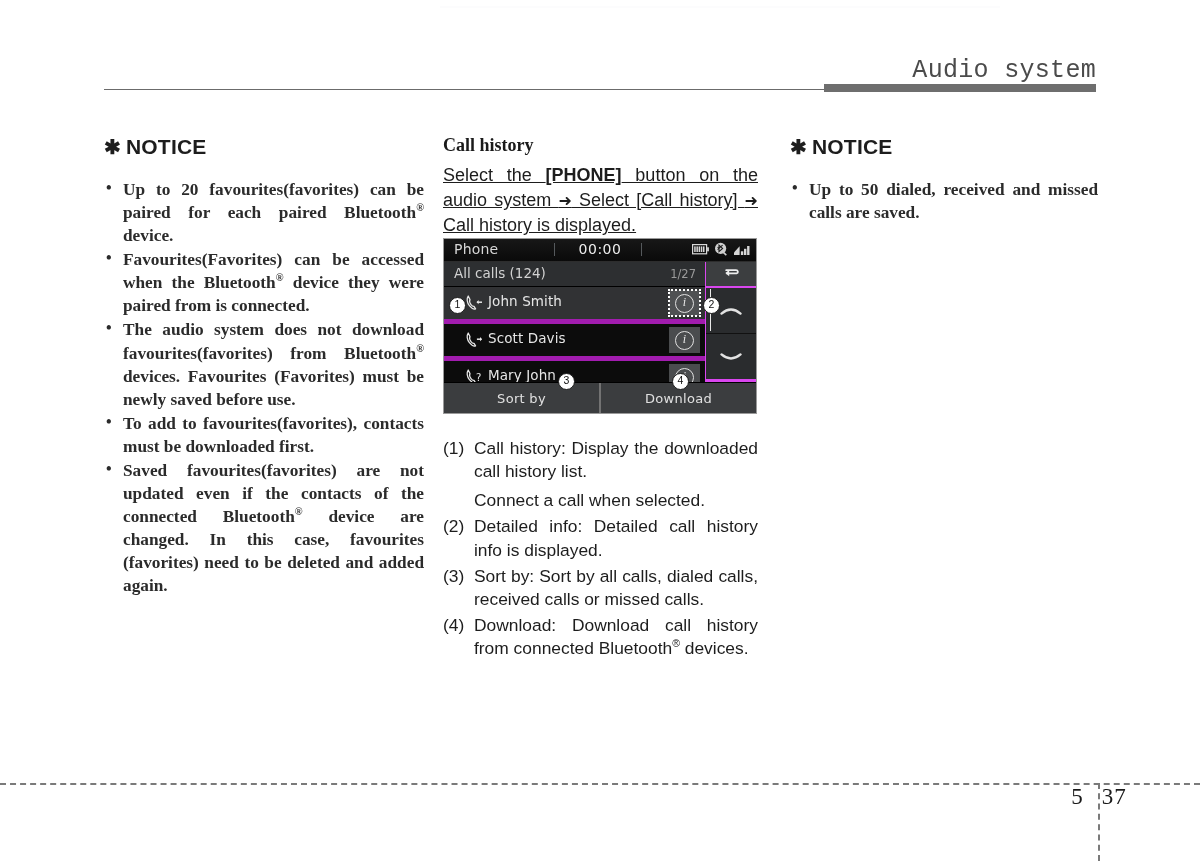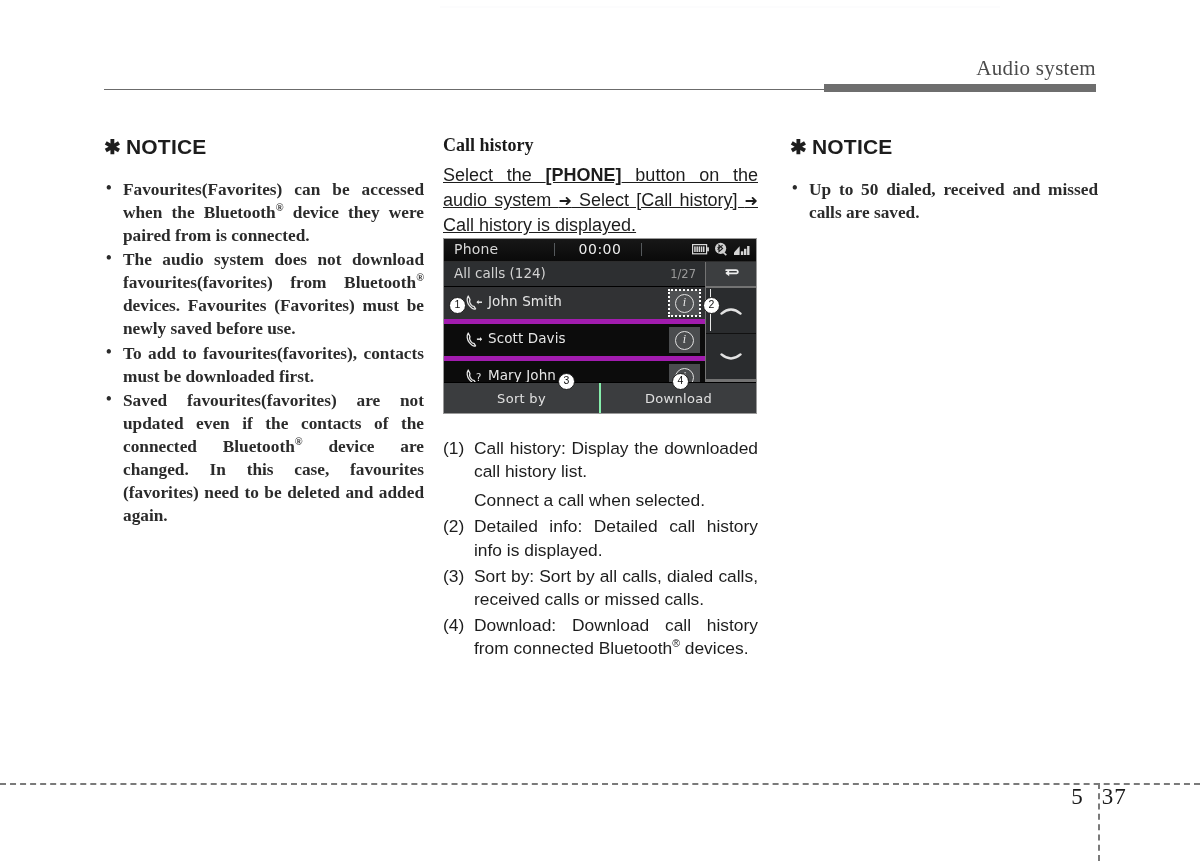--- a/index.html
+++ b/index.html
@@ -36,22 +36,22 @@
     position: absolute;
     top: 783px; left: 1098px; height: 78px; width: 0;
     border-left: 2px dashed #7a7a7a;
   }
 
   
   #header-title {
     position: absolute;
     right: 104px;
     top: 56px;
-    font-family: Liberation Serif, serif;
-    font-size: 21px;
+    font-family: Liberation Mono, monospace;
+    font-size: 25px;
     color: #4b4b4b;
     letter-spacing: .3px;
     white-space: nowrap;
   }
   #header-rule-thin {
     position: absolute;
     left: 104px; top: 89px; width: 720px; height: 0;
     border-top: 1.5px solid #6b6b6b;
   }
   #header-rule-thick {
@@ -181,21 +181,21 @@
     text-align: left;
   }
 
   
   #device {
     position: absolute;
     left: 443px;
     top: 238px;
     width: 314px;
     height: 176px;
-    background: #737373;
+    background: #d946ef;
     border: 1px solid #9a9a9a;
     box-sizing: border-box;
     font-family: "DejaVu Sans", sans-serif;
     color: #e3e3e3;
     overflow: visible;
   }
   #device-inner {
     position: absolute;
     inset: 0;
     overflow: hidden;
@@ -346,21 +346,21 @@
   .dev-soft-btn {
     flex: 1;
     background: #3b3d3f;
     display: flex;
     align-items: center;
     justify-content: center;
     font-size: 13px;
     color: #e0e0e0;
     letter-spacing: .3px;
   }
-  .dev-soft-btn + .dev-soft-btn { border-left: 2px solid #86efac; }
+  .dev-soft-btn + .dev-soft-btn { border-left: 2px solid #737373; }
 
   
   .callout {
     position: absolute;
     width: 15px; height: 15px;
     border-radius: 50%;
     background: #ffffff;
     border: 1.2px solid #1b1b1b;
     color: #111;
     font-family: "Liberation Sans", sans-serif;
@@ -394,20 +394,21 @@
 
   <div id="header-title">Audio system</div>
   <div id="header-rule-thin"></div>
   <div id="header-rule-thick"></div>
 
   <div class="column" id="col-left">
     <div class="notice-head">
       <span class="star">✱</span><span>NOTICE</span>
     </div>
     <ul class="notice-list">
+      <li><span>Up to 20 favourites(favorites) can be paired for each paired Bluetooth<sup class="reg">®</sup> device.</span></li>
       <li><span>Favourites(Favorites) can be accessed when the Bluetooth<sup class="reg">®</sup> device they were paired from is connected.</span></li>
       <li><span>The audio system does not download favourites(favorites) from Bluetooth<sup class="reg">®</sup> devices. Favourites (Favorites) must be newly saved before use.</span></li>
       <li><span>To add to favourites(favorites), contacts must be downloaded first.</span></li>
       <li><span>Saved favourites(favorites) are not updated even if the contacts of the connected Bluetooth<sup class="reg">®</sup> device are changed. In this case, favourites (favorites) need to be deleted and added again.</span></li>
     </ul>
   </div>
 
   <div class="column" id="col-mid">
     <h2 id="call-history-title">Call history</h2>
     <p id="call-history-desc"><span>Select the </span><b>[PHONE]</b><span> button on the audio system </span><span class="arrow-gl">➜</span><span> Select [Call history] </span><span class="arrow-gl">➜</span><span> Call history is displayed.</span></p>

